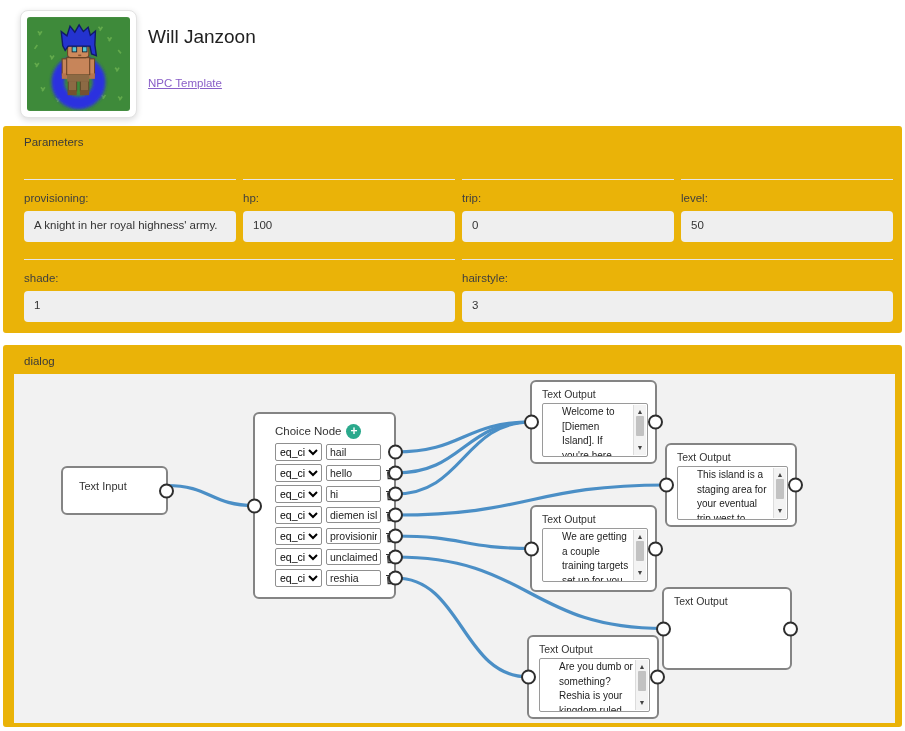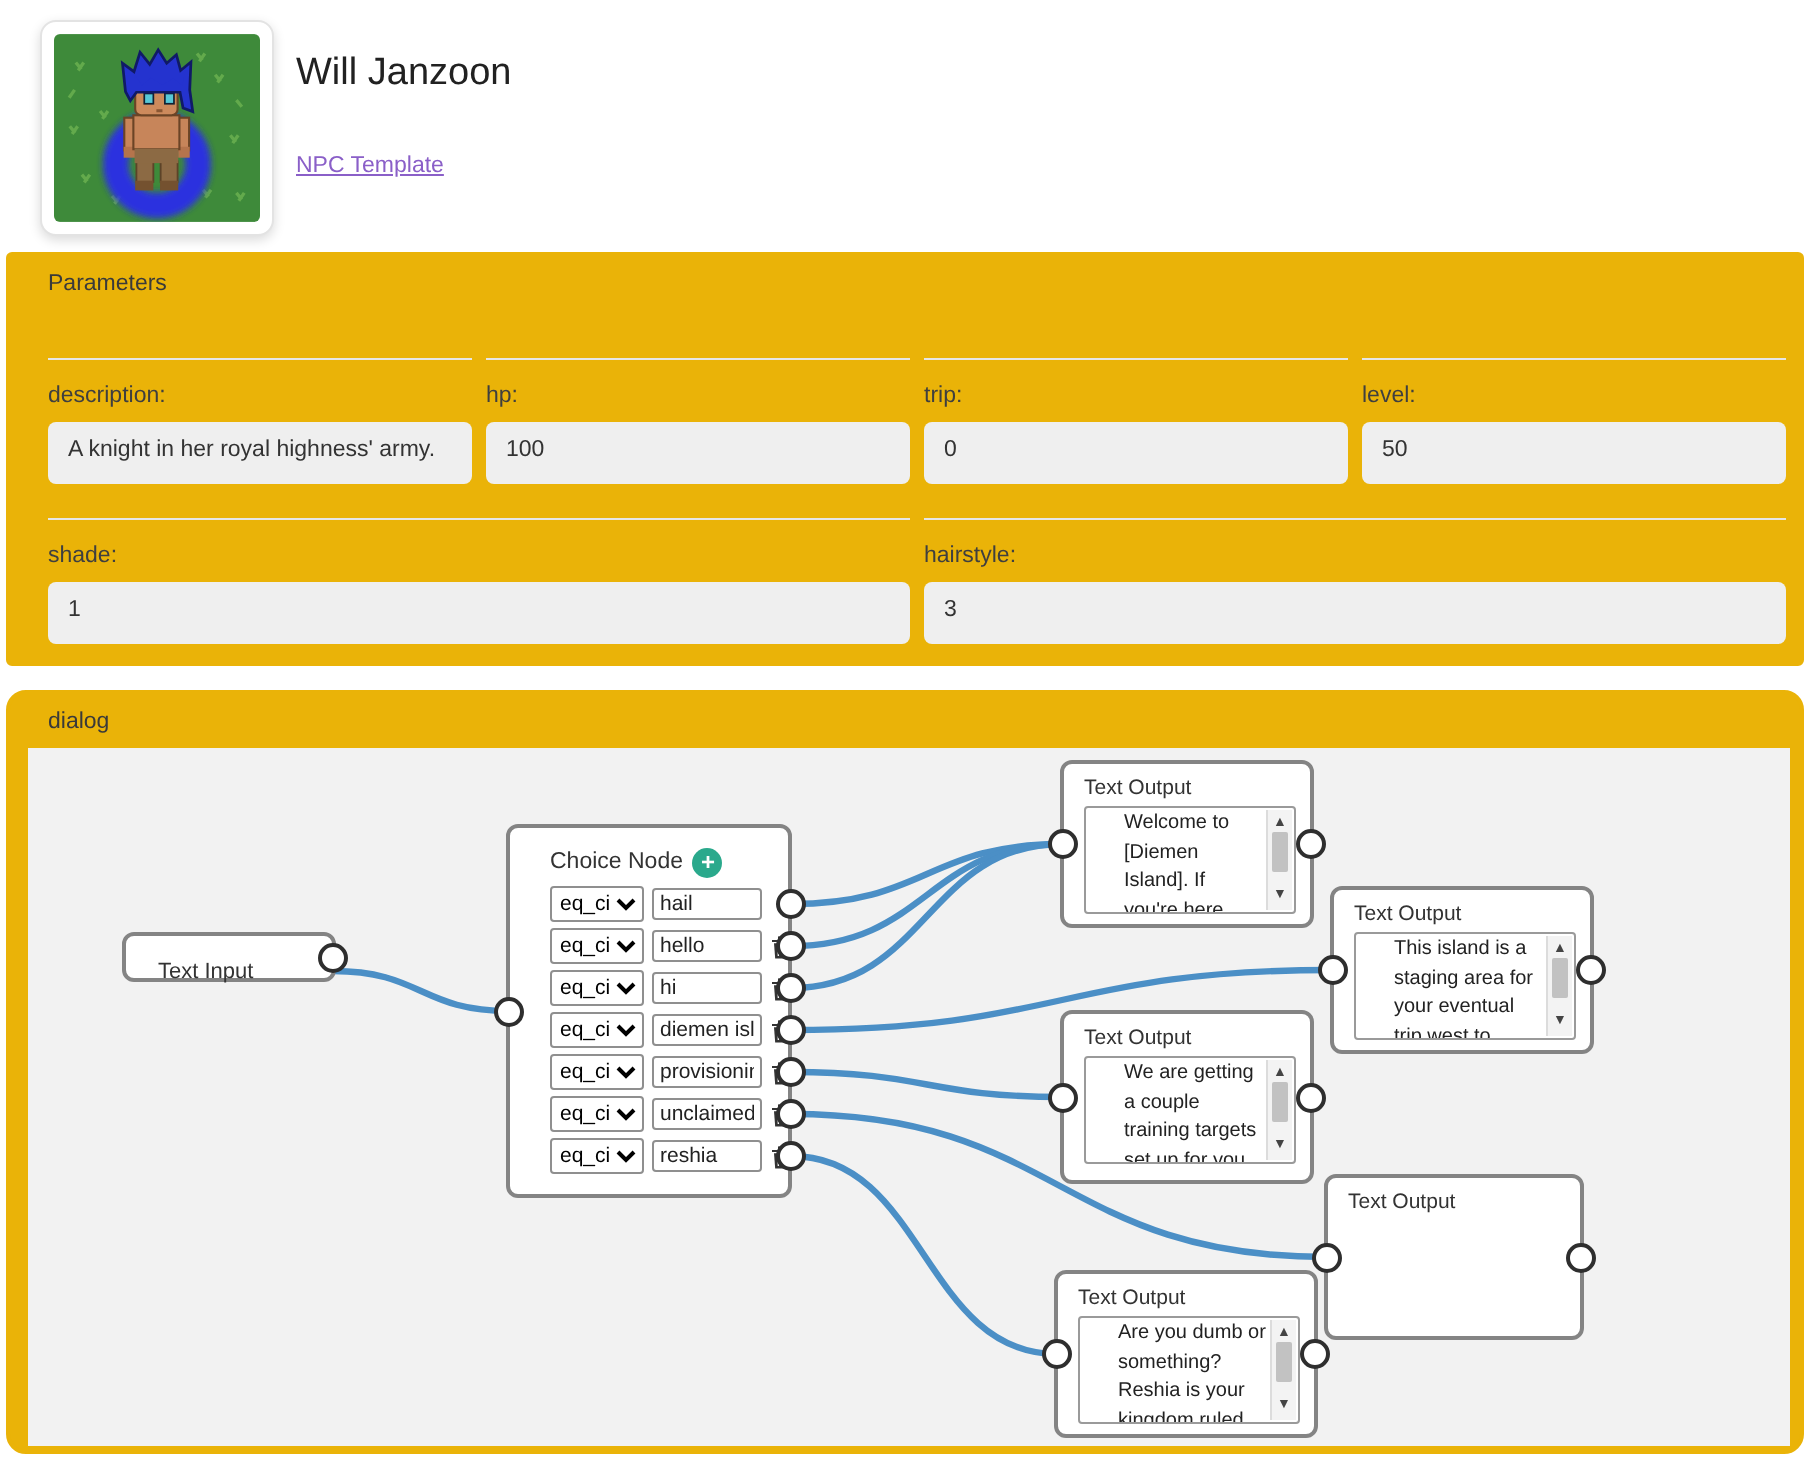--- a/index.html
+++ b/index.html
@@ -16,21 +16,21 @@
     background:#fff; border:1px solid #e3e3e3; border-radius:8px;
     box-shadow:0 2px 6px rgba(0,0,0,.15); padding:6px;
   }
   .avatar-card svg { width:103px; height:94px; display:block; border-radius:3px; }
   .profile-name { position:absolute; left:148px; top:26px; font-size:19px; color:#212121; }
   .profile-link { position:absolute; left:148px; top:77px; font-size:11.5px; color:#8a5fc8; text-decoration:underline; cursor:pointer; }
 
   
   .card { position:absolute; background:#eab308; border:2px solid #eab308; border-radius:3px; overflow:hidden; }
   #params-card { left:3px; top:126px; width:899px; height:207px; }
-  #dialog-card { left:3px; top:345px; width:899px; height:382px;border-radius:10px; }
+  #dialog-card { left:3px; top:345px; width:899px; height:382px; }
   .section-label { position:absolute; left:19px; top:8px; font-size:11.5px; color:#3a3a3a; }
 
   
   .fields-row { position:absolute; display:grid; column-gap:7px; }
   #row1 { left:19px; top:51px; grid-template-columns:repeat(5,212px); }
   #row2 { left:19px; top:131px; grid-template-columns:431px 431px 212px; }
   .field { border-top:1px solid #e6e6e6; padding-top:12px; }
   .flabel { font-size:11.5px; color:#3f3f3f; }
   .fvalue { margin-top:7px; background:#efefef; border-radius:4px; padding:8px 10px; font-size:11.5px; color:#333; min-height:31px; }
 
@@ -38,21 +38,21 @@
   #dialog-canvas { position:absolute; left:9px; top:27px; width:881px; height:349px; background:#f2f2f2; }
   #edges-svg { position:absolute; left:0; top:0; z-index:0; }
   .node { position:absolute; background:#fff; border:2px solid #848484; border-radius:6px; z-index:1; }
   .port {
     position:absolute; width:15px; height:15px; border-radius:50%;
     background:#fff; border:2px solid #2e2e2e; z-index:2; cursor:pointer;
   }
   .port.in  { left:-8px; top:50%; transform:translateY(-50%); }
   .port.out { right:-8px; top:50%; transform:translateY(-50%); }
 
-  #node-text-input { left:47px; top:92px; width:107px; height:25px; }
+  #node-text-input { left:47px; top:92px; width:107px; height:49px; }
   #node-text-input .ntitle { padding:12px 0 0 16px; font-size:11px; color:#333; }
 
   
   #node-choice { left:239px; top:38px; width:143px; height:187px; padding:7px 10px 6px 20px; }
   .choice-title { display:flex; align-items:center; gap:5px; height:20px; margin-bottom:2px; font-size:11.5px; color:#333; }
   .plus-btn {
     width:15px; height:15px; border-radius:50%; background:#2aa98c; color:#fff;
     font-size:12px; line-height:14px; text-align:center; font-weight:bold; cursor:pointer; flex:none;
   }
   .choice-row { position:relative; display:flex; align-items:center; gap:4px; height:18px; margin-bottom:3px; }
@@ -134,21 +134,21 @@
     </svg>
   </div>
   <div class="profile-name">Will Janzoon</div>
   <a class="profile-link">NPC Template</a>
 </div>
 
 <div class="card" id="params-card">
   <div class="section-label">Parameters</div>
   <div class="fields-row" id="row1">
     <div class="field">
-      <div class="flabel">description:</div>
+      <div class="flabel">provisioning:</div>
       <div class="fvalue">A knight in her royal highness' army.</div>
     </div>
     <div class="field">
       <div class="flabel">hp:</div>
       <div class="fvalue">100</div>
     </div>
     <div class="field">
       <div class="flabel">trip:</div>
       <div class="fvalue">0</div>
     </div>

